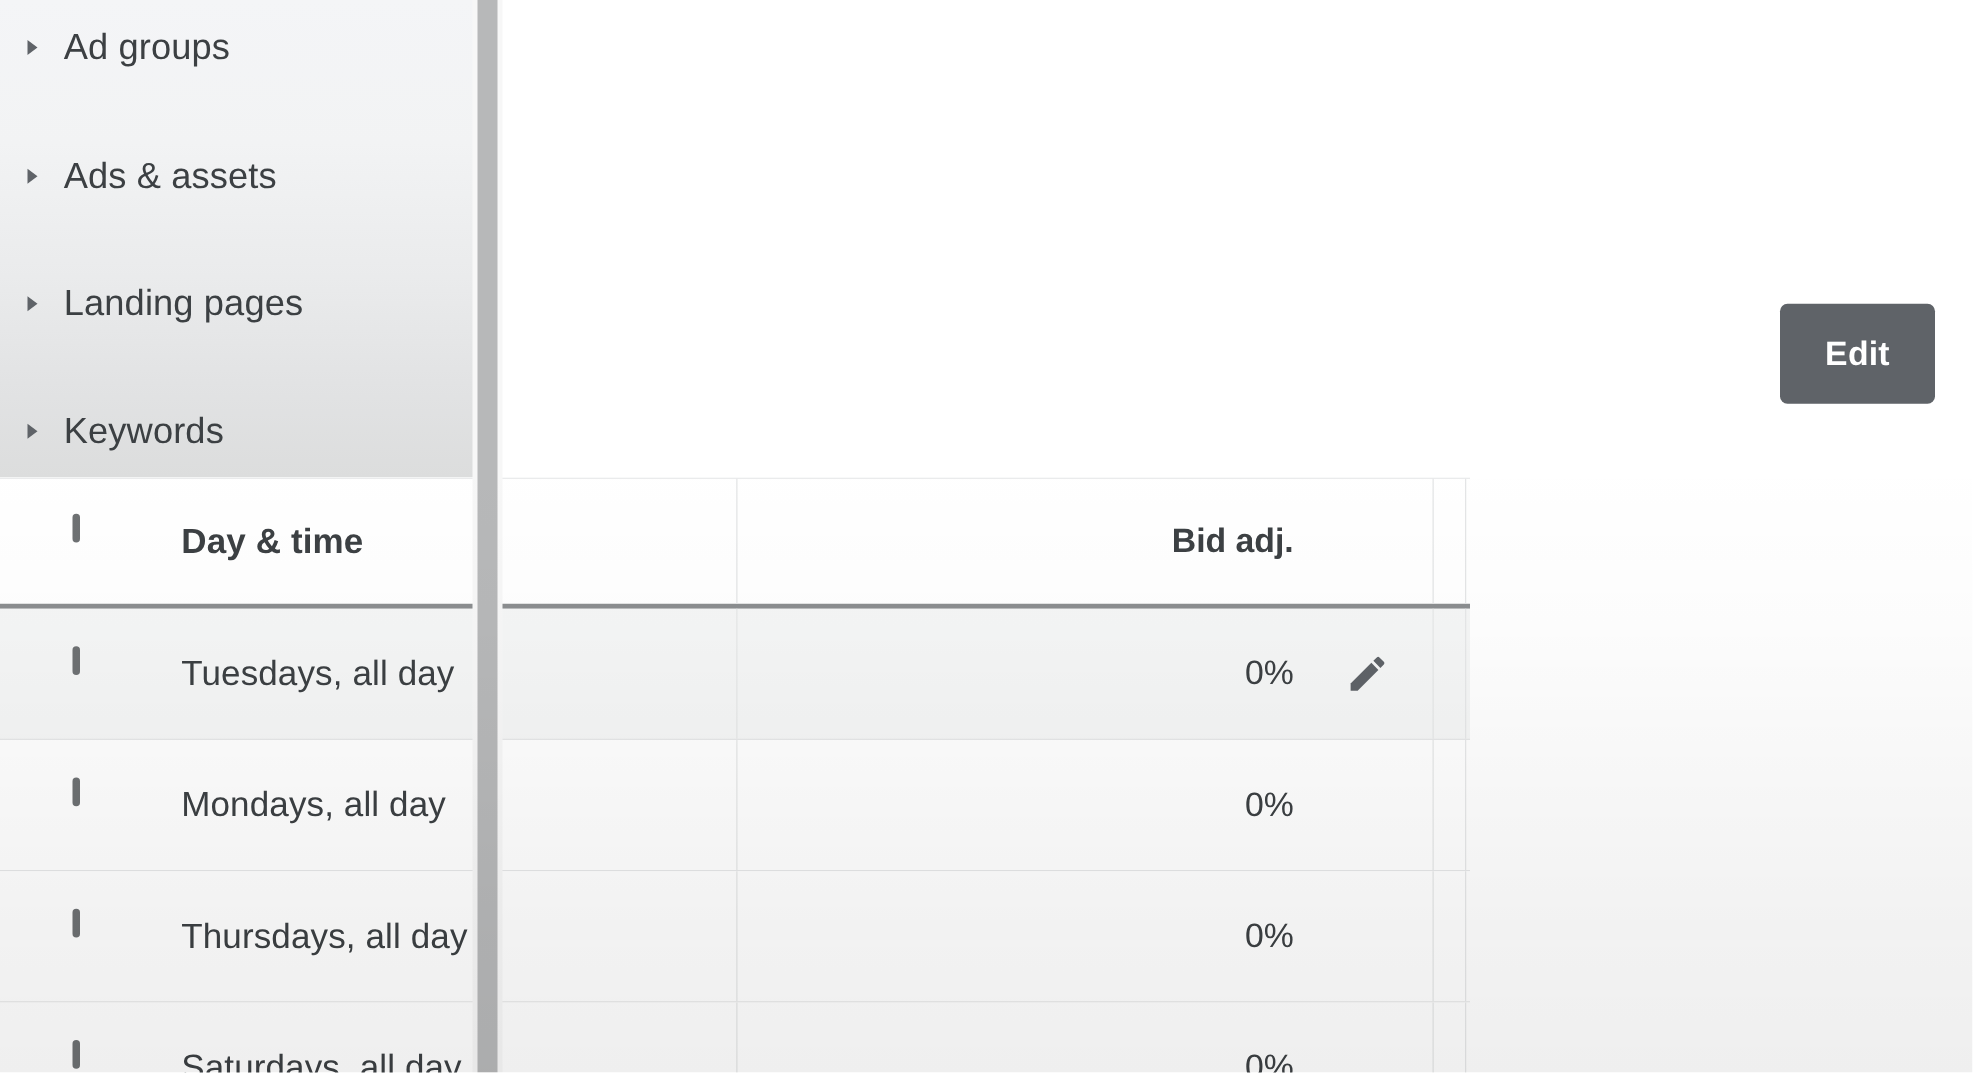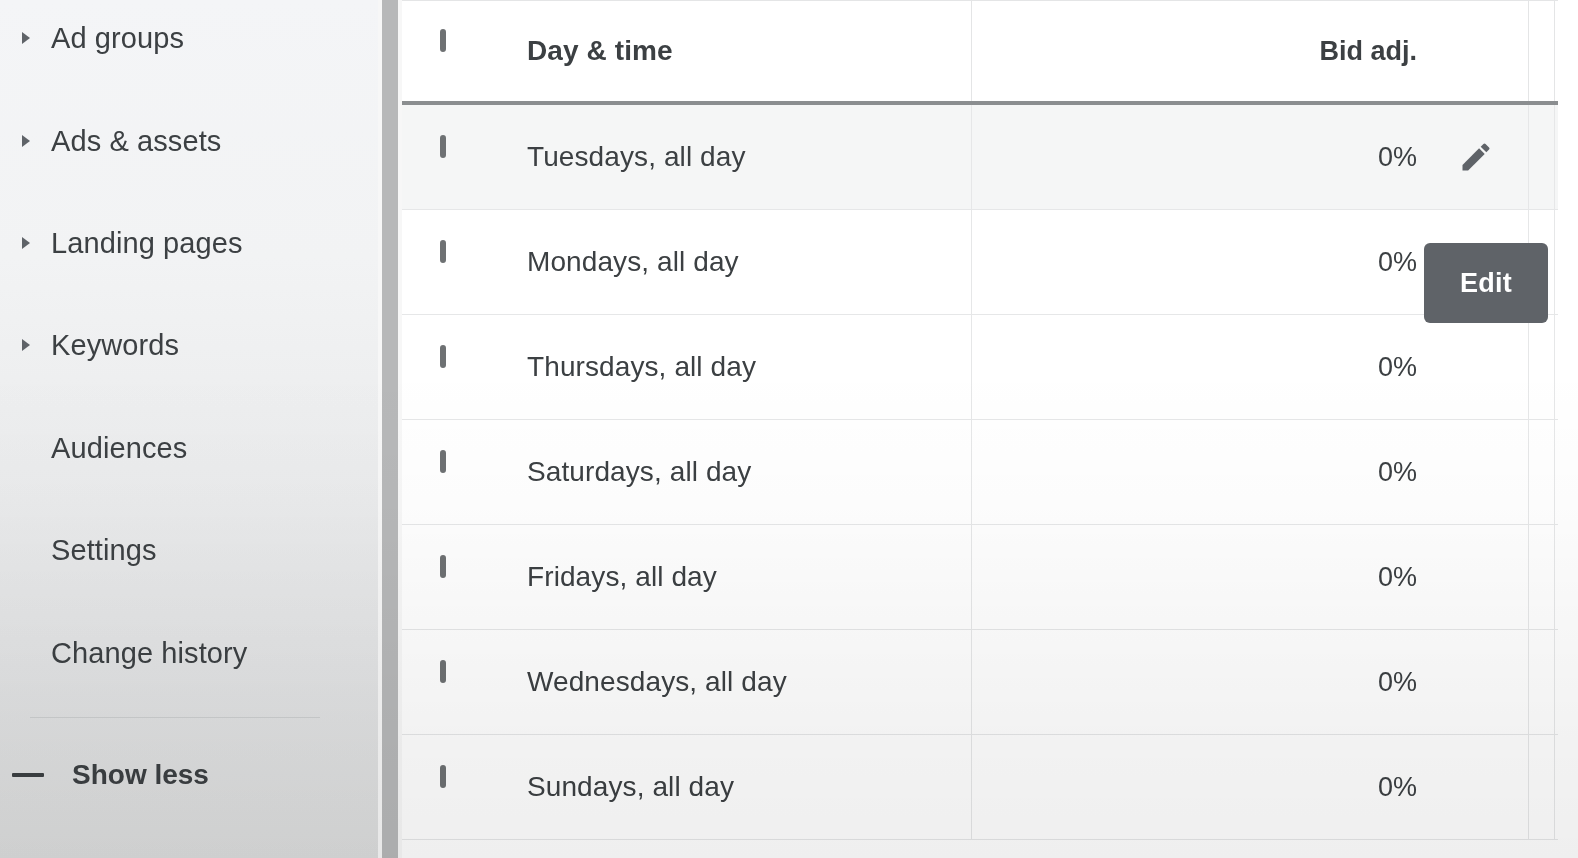--- a/index.html
+++ b/index.html
@@ -14,20 +14,21 @@
     background: #ffffff;
     -webkit-font-smoothing: antialiased;
   }
 
   .screen {
     position: relative;
     width: 1578px;
     height: 858px;
     overflow: hidden;
     display: flex;
+    flex-direction: column;
   }
 
   
   .sidebar {
     position: relative;
     width: 382px;
     height: 858px;
     flex: 0 0 382px;
     background: linear-gradient(to bottom, #f4f5f7 0%, #f2f3f4 30%, #eaebec 58%, #e2e3e4 80%, #dcdddd 100%);
     box-sizing: border-box;

